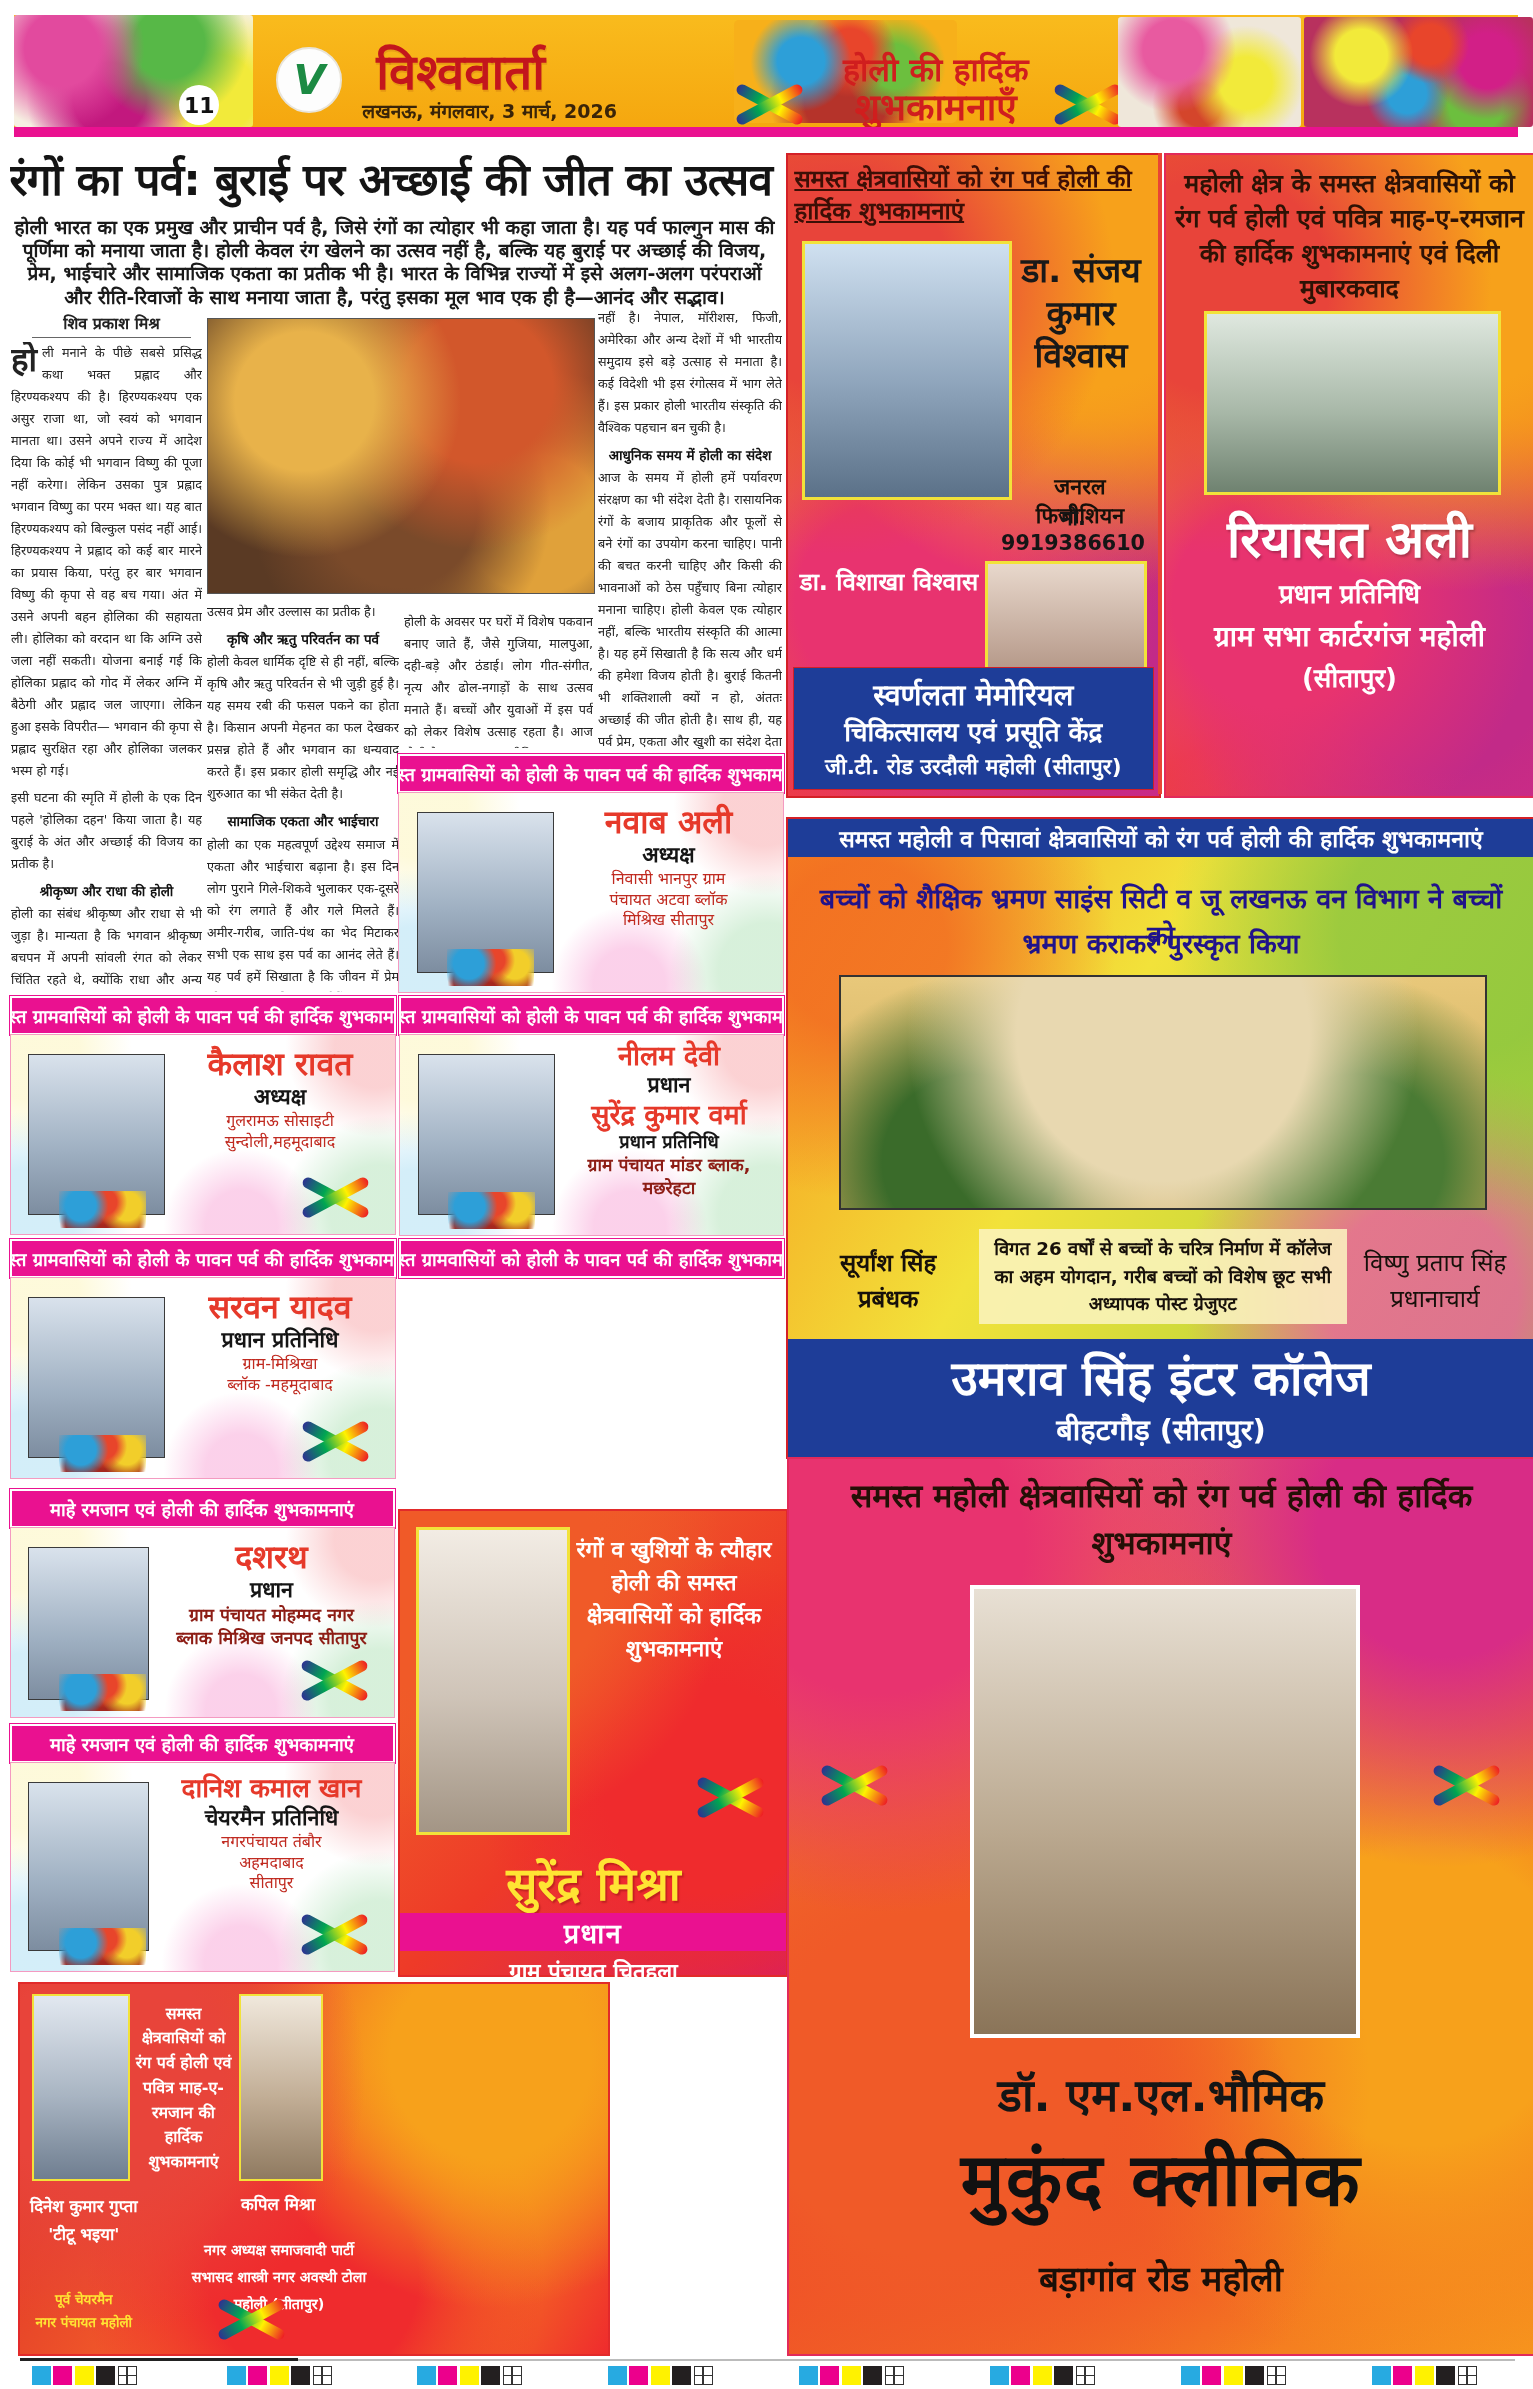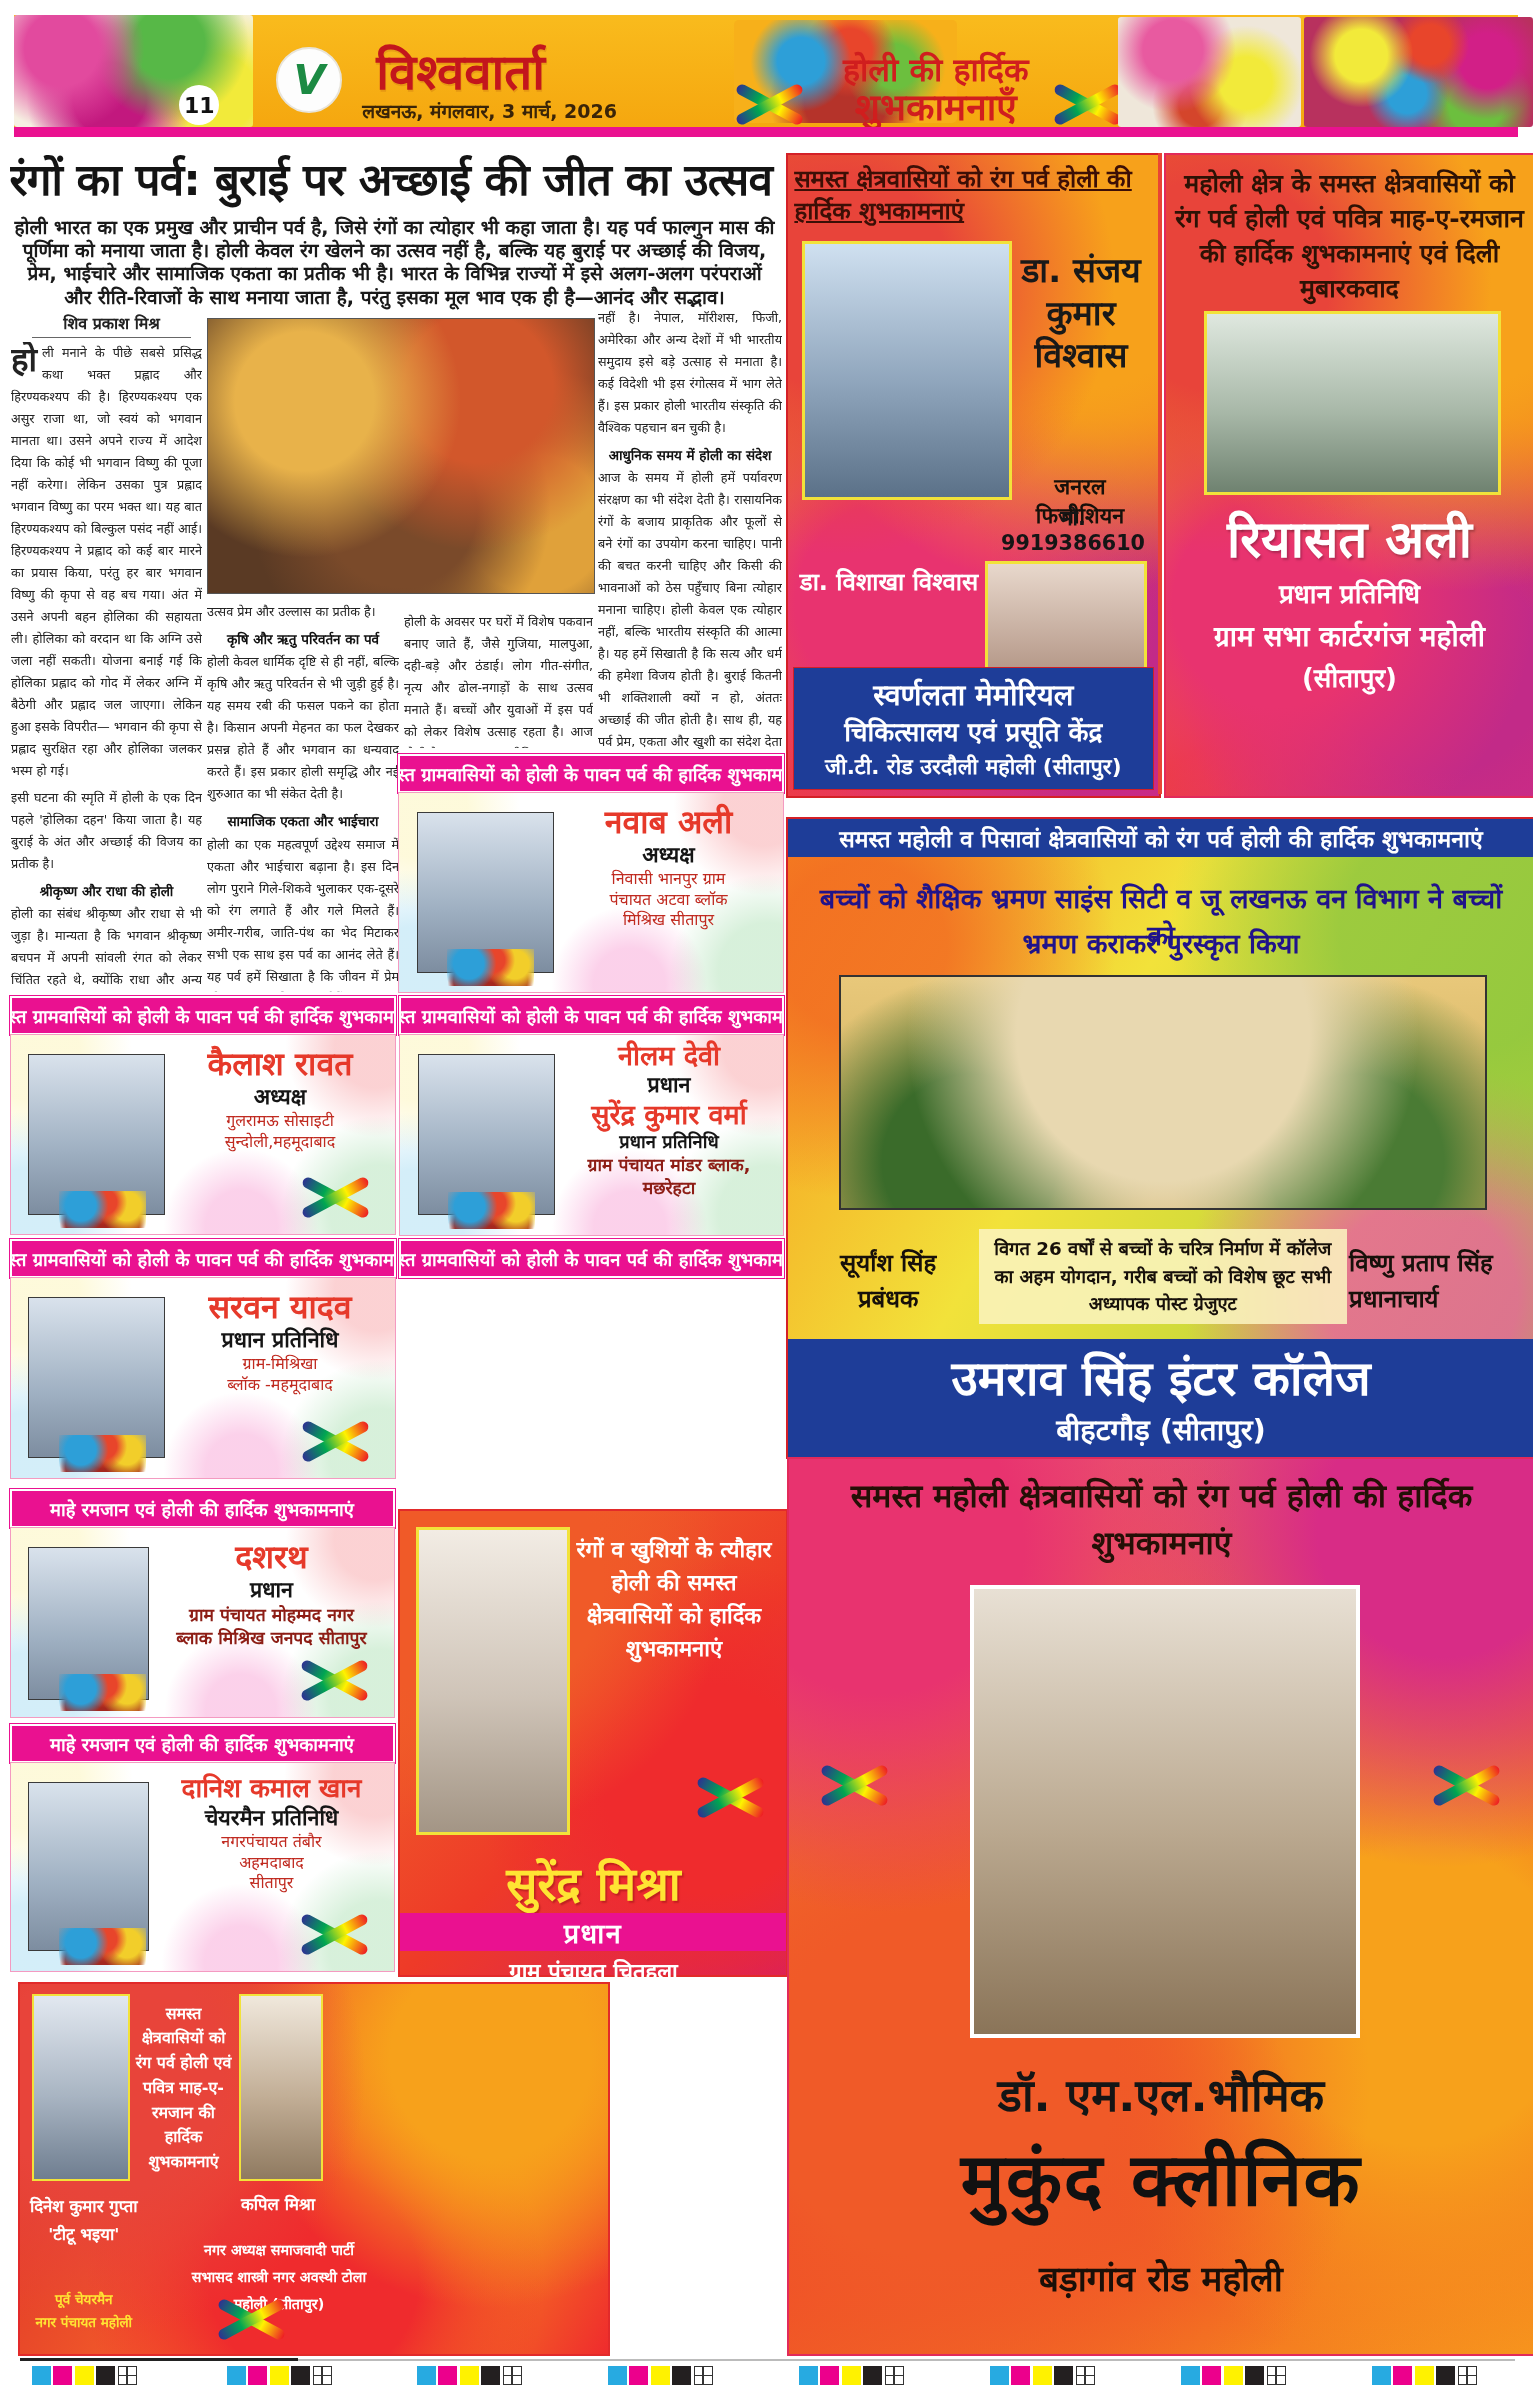--- a/index.html
+++ b/index.html
@@ -126,21 +126,21 @@
      linear-gradient(120deg,#f7941d,#f2e23a 40%,#bcd63a 75%,#8dc63f);}
   #um-hd{position:absolute;left:0;top:0;width:100%;height:38px;background:#1e3d98;color:#fff;font-size:23px;font-weight:800;display:flex;align-items:center;justify-content:center;white-space:nowrap;}
   #um-n1{position:absolute;left:16px;top:60px;width:714px;color:#20138a;font-size:27px;font-weight:800;text-align:center;}
   #um-n2{position:absolute;left:16px;top:105px;width:714px;color:#20138a;font-size:27px;font-weight:800;text-align:center;}
   #um-photo{position:absolute;left:51px;top:156px;width:644px;height:231px;border:2.4px solid #333;background:
      radial-gradient(circle at 50% 25%,#e8d8b0 0 40%,transparent 70%),
      radial-gradient(circle at 20% 80%,#3a6b2a 0 16%,transparent 34%),
      radial-gradient(circle at 80% 80%,#4a7b34 0 16%,transparent 34%),linear-gradient(180deg,#e8c87a,#caa85a);}
   #um-ln{position:absolute;left:20.7px;top:426px;width:159px;color:#17100a;font-size:24px;font-weight:800;text-align:center;line-height:1.5;}
   #um-note{position:absolute;left:191px;top:410px;width:358px;background:#faf3c0dd;color:#17100a;font-size:18.3px;font-weight:800;text-align:center;line-height:1.5;padding:6.4px 4.8px;}
-  #um-rn{position:absolute;left:561px;top:426px;width:172px;color:#17100a;font-size:24px;font-weight:700;line-height:1.5;}
+  #um-rn{position:absolute;left:561px;top:426px;width:172px;color:#17100a;font-size:24px;font-weight:400;text-align:center;line-height:1.5;}
   #um-foot{position:absolute;left:0;bottom:0;width:100%;height:118px;background:#1e3d98;color:#fff;text-align:center;}
   #um-foot .f1{font-size:48px;font-weight:800;margin-top:4.8px;}
   #um-foot .f2{font-size:29px;font-weight:700;}
 
   
   #ad-sur{left:398px;top:1509px;width:386px;height:464px;border:2.4px solid #e22a2a;background:
      radial-gradient(circle at 20% 15%,#f05a28 0 25%,transparent 50%),
      radial-gradient(circle at 80% 60%,#ef2b2d 0 25%,transparent 55%),
      linear-gradient(135deg,#f0752a,#ee3a28 55%,#d91f5e);}
   #sur-photo{position:absolute;left:16px;top:16px;width:148px;height:302px;border:3.2px solid #f2e23a;background:linear-gradient(180deg,#f2ece4,#cfc4b8 55%,#a39585);}

